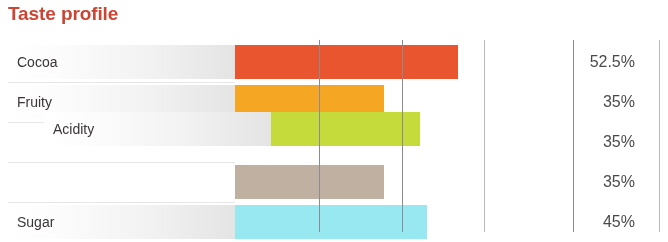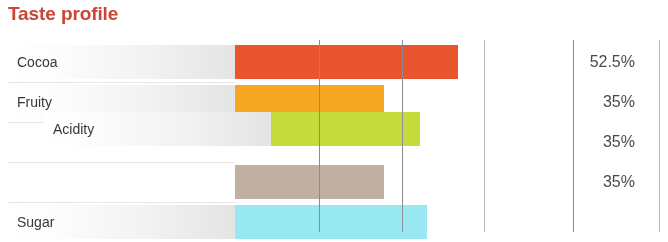--- a/index.html
+++ b/index.html
@@ -178,15 +178,16 @@
       <div class="gridline" style="left:402px;"></div>
       <div class="gridline light" style="left:484px;"></div>
       <div class="gridline" style="left:573px;"></div>
       <div class="gridline light" style="left:659px;"></div>
     </div>
 
     <div class="pct-value" style="top:5px;">52.5%</div>
     <div class="pct-value" style="top:45px;">35%</div>
     <div class="pct-value" style="top:85px;">35%</div>
     <div class="pct-value" style="top:125px;">35%</div>
+    <div class="pct-value" style="top:165px;">45%</div>
 
   </div>
 </div>
 
 </body></html>

